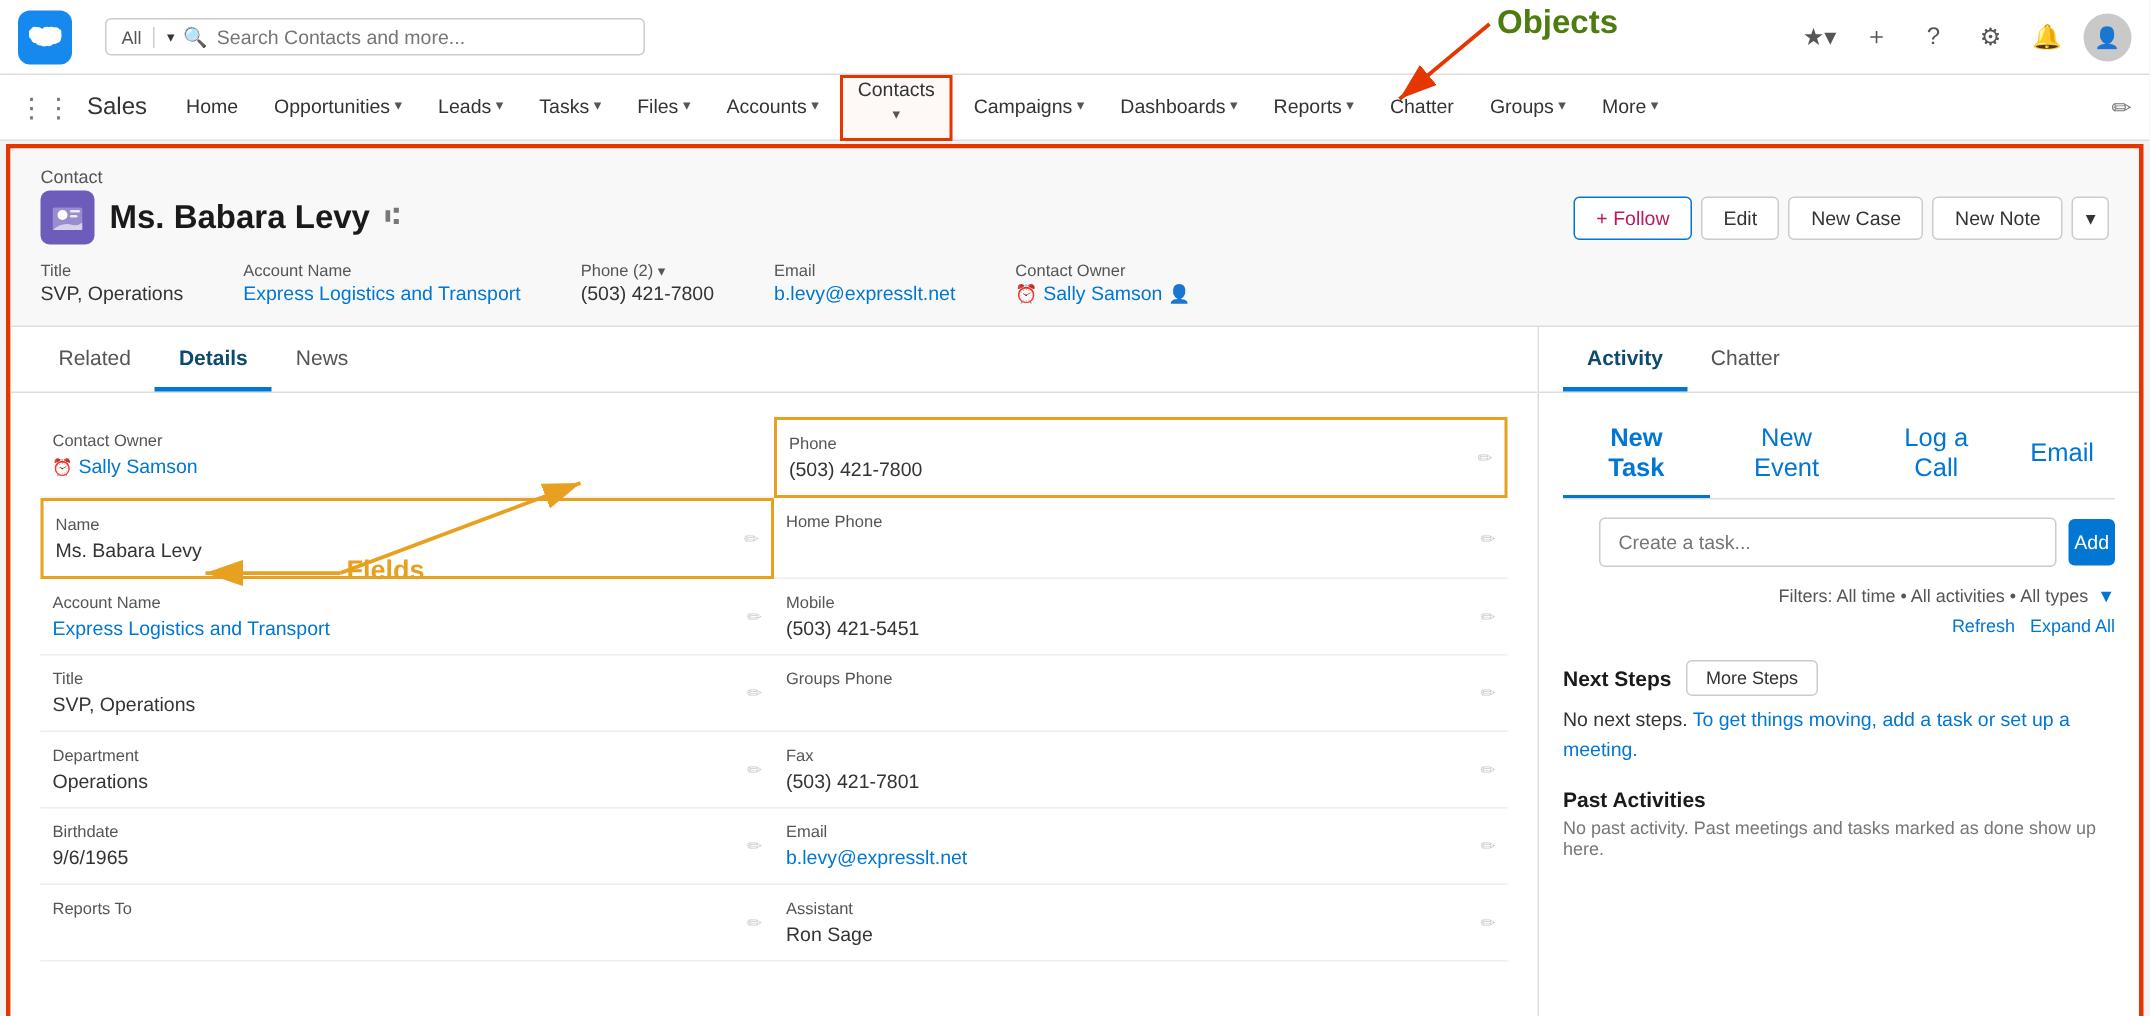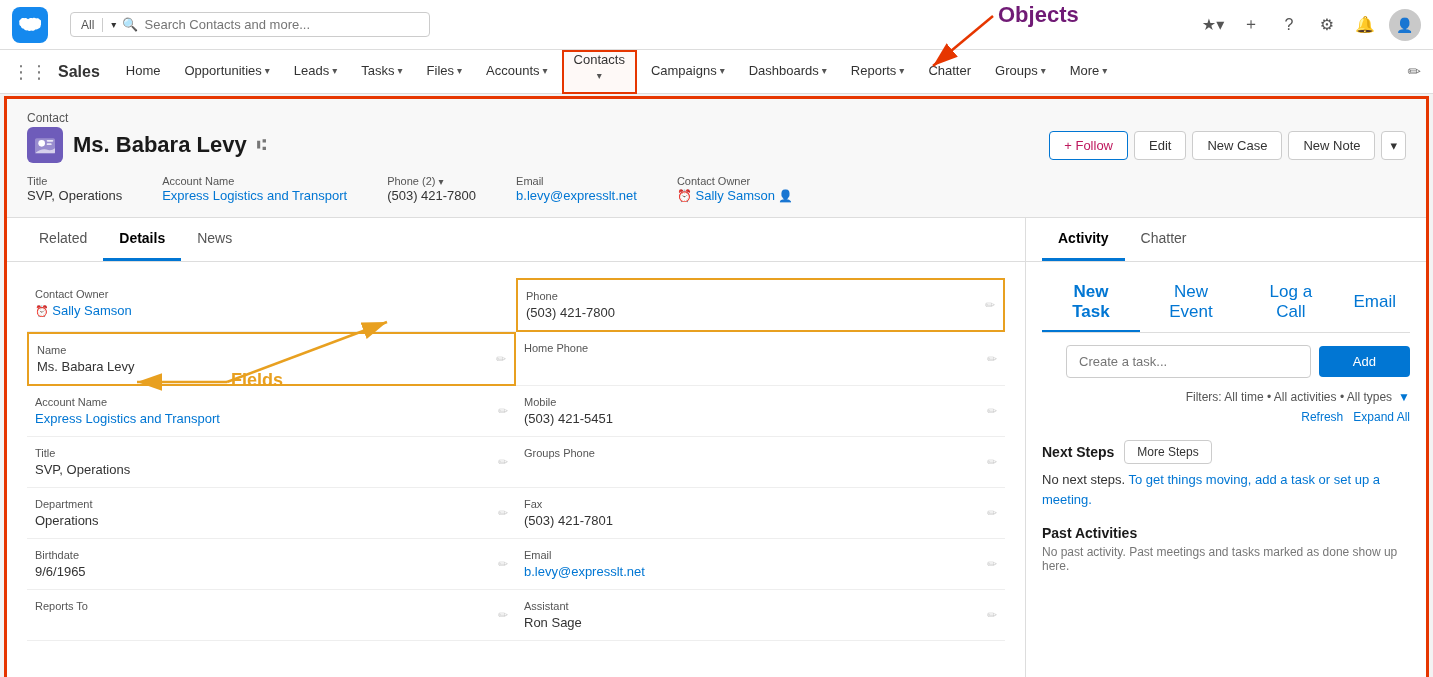--- a/index.html
+++ b/index.html
@@ -67,21 +67,21 @@
       display: flex; align-items: center;
       padding: 0 12px;
       height: 44px;
       gap: 4px;
     }
     .app-grid-icon {
       font-size: 18px; color: #777;
       margin-right: 6px; cursor: pointer;
     }
     .app-title {
-      font-size: 16px; font-weight: bold;
+      font-size: 16px; font-weight: normal;
       color: #333; margin-right: 12px;
     }
     .nav-item {
       padding: 0 10px; height: 44px;
       display: flex; align-items: center;
       font-size: 13px; color: #333;
       cursor: pointer; gap: 3px;
       border-bottom: 3px solid transparent;
     }
     .nav-item.active { border-bottom: 3px solid #0176d3; font-weight: 500; flex-direction: column; }
@@ -160,21 +160,21 @@
     }
     .panel-tab {
       padding: 12px 16px;
       font-size: 14px;
       color: #555;
       cursor: pointer;
       border-bottom: 3px solid transparent;
     }
     .panel-tab.active {
       font-weight: bold;
-      color: #000000;
+      color: #0c4a6e;
       border-bottom: 3px solid #0176d3;
     }
 
     
     .details-content {
       padding: 16px 20px;
     }
     .fields-grid {
       display: grid;
       grid-template-columns: 1fr 1fr;
@@ -224,21 +224,21 @@
     }
     .task-input {
       flex: 1; padding: 8px 12px;
       border: 1px solid #ccc; border-radius: 4px;
       font-size: 13px;
       margin-left: 24px;
     }
     .btn-add {
       background: #0176d3; color: white;
       border: none; border-radius: 4px;
-      padding: 8px 34px; font-size: 13px;
+      padding: 8px 4px; font-size: 13px;
       cursor: pointer;
     }
     .filters-row {
       font-size: 12px; color: #555;
       display: flex; align-items: center; justify-content: flex-end;
       gap: 6px;
       margin-bottom: 6px;
     }
     .links-row {
       display: flex; justify-content: flex-end; gap: 10px;
@@ -356,21 +356,21 @@
 
   <div style="position:absolute; top: -44px; right: 340px; pointer-events:none; z-index:200;">
     <svg width="180" height="80" style="overflow:visible;">
       <defs>
         <marker id="arrowhead" markerWidth="10" markerHeight="7" refX="10" refY="3.5" orient="auto">
           <polygon points="0 0, 10 3.5, 0 7" fill="#e63600"></polygon>
         </marker>
       </defs>
       <line x1="80" y1="10" x2="20" y2="60" stroke="#e63600" stroke-width="2.5" marker-end="url(#arrowhead)"></line>
     </svg>
-    <span style="position:absolute; top:-4px; left:85px; font-size:22px; font-weight:bold; color:#701a75;">Objects</span>
+    <span style="position:absolute; top:-4px; left:85px; font-size:22px; font-weight:bold; color:#4d7c0f;">Objects</span>
   </div>
 </div>
 
 <div style="border: 3px solid #e63600; margin: 2px 4px 4px 4px;">
 
   <div class="record-header">
     <div style="display:flex; justify-content:space-between; align-items:flex-start;">
       <div>
         <div class="record-type-label">Contact</div>
         <div class="record-title-row">

